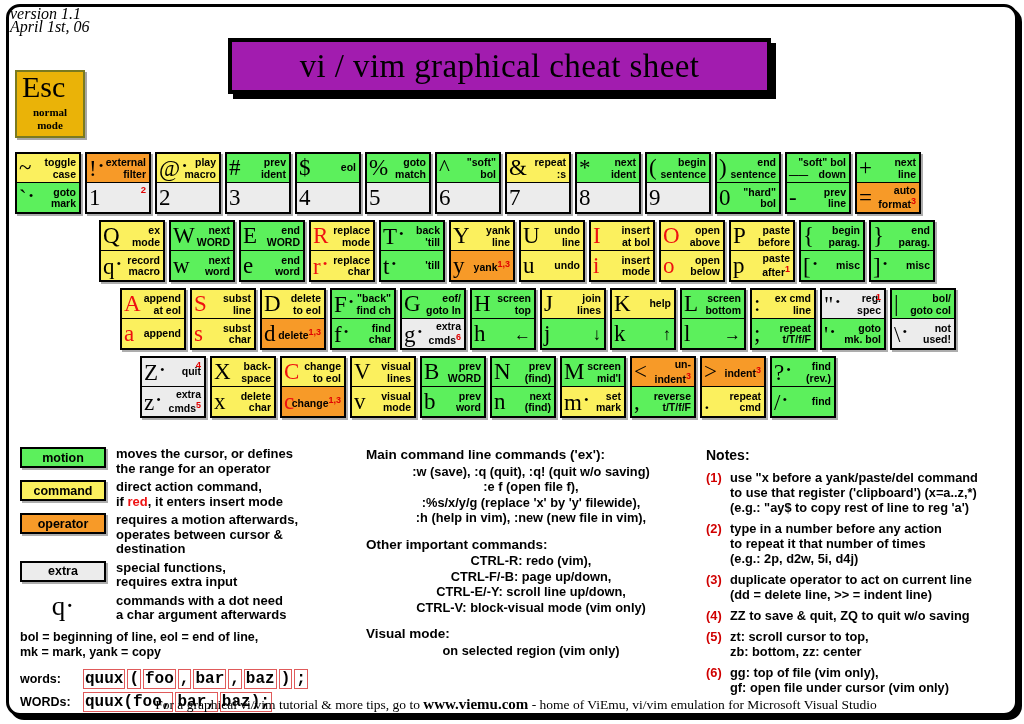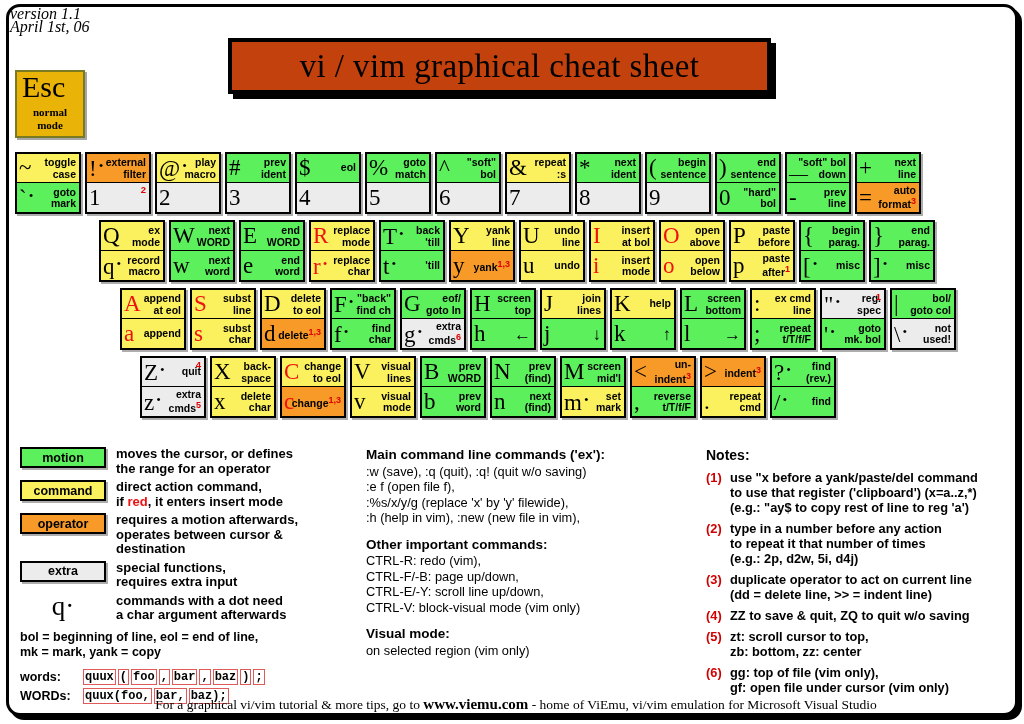--- a/index.html
+++ b/index.html
@@ -19,21 +19,21 @@
   }
   
   .version{
     position:absolute;left:10px;top:8px;
     font-family:"Liberation Serif", serif;
     font-style:italic;font-weight:normal;font-size:16px;line-height:12.5px;
   }
   
   .title-box{
     position:absolute;left:228px;top:38px;width:543px;height:56px;
-    background:#c2410c;border:4px solid #000;box-sizing:border-box;
+    background:#a21caf;border:4px solid #000;box-sizing:border-box;
     box-shadow:5px 5px 0 #000;
     display:flex;align-items:center;justify-content:center;
   }
   .title-box .t{font-size:33px;font-family:"Liberation Serif", serif;letter-spacing:.4px;}
   
   .esc{
     position:absolute;left:15px;top:70px;width:70px;height:68px;
     background:#eab308;border:2px solid #7a7a20;box-sizing:border-box;
     box-shadow:2px 2px 0 rgba(0,0,0,.35);
   }
@@ -101,27 +101,27 @@
     flex:0 0 86px;text-align:center;font-family:"Liberation Serif", serif;
     font-size:27px;line-height:24px;
   }
   .lg-note{
     font-family:Liberation Sans, sans-serif;font-weight:bold;
     font-size:12.5px;line-height:15px;margin-top:7px;
   }
   .words-block{margin-top:9px;font-family:"Liberation Sans", sans-serif;font-weight:bold;font-size:12.5px;}
   .words-line{display:flex;align-items:center;margin-bottom:3px;}
   .words-lbl{width:63px;}
-  .mono{font-family:"Liberation Mono", monospace;font-size:12px;}
+  .mono{font-family:"Liberation Mono", monospace;font-size:16px;}
   .wtok{border:1px solid #e05a5a;padding:0 1px;margin-right:2px;display:inline-block;}
 
   
   .midcol{position:absolute;left:366px;top:447px;width:330px;}
   .h-bold{font-family:"Liberation Sans", sans-serif;font-weight:bold;font-size:13.5px;line-height:16.5px;}
-  .body-bold{font-family:"Liberation Sans", sans-serif;font-weight:normal;font-size:12.8px;line-height:15.5px;}
+  .body-bold{font-family:"Liberation Sans", sans-serif;font-weight:bold;font-size:12.8px;line-height:15.5px;text-align:center;}
   .gap{height:11px;}
 
   
   .notescol{position:absolute;left:706px;top:447px;width:305px;}
   .notes-h{font-family:"Liberation Sans", sans-serif;font-weight:bold;font-size:14px;line-height:17px;}
   .note{display:flex;margin-top:6px;}
   .note-n{color:#d00000;font-family:"Liberation Sans", sans-serif;font-weight:bold;font-size:12.8px;line-height:15px;flex:0 0 24px;}
   .note-b{font-family:"Liberation Sans", sans-serif;font-weight:bold;font-size:12.8px;line-height:15px;}
 
   

